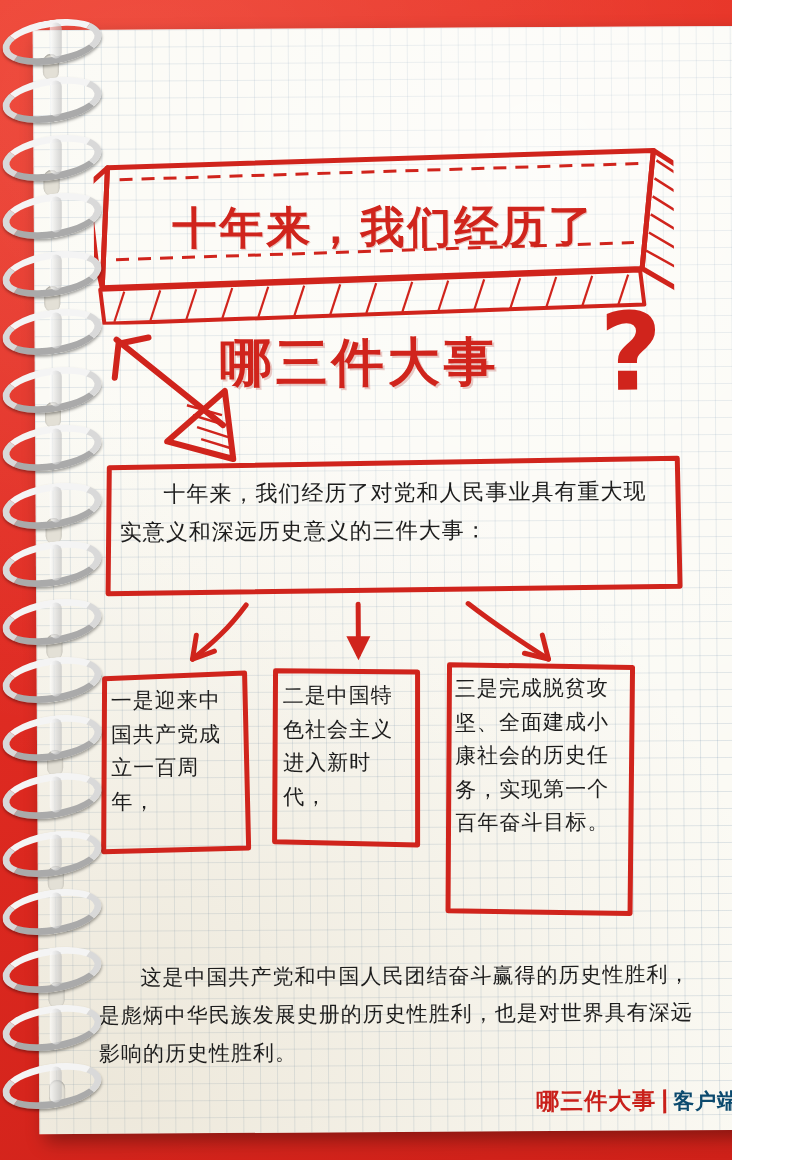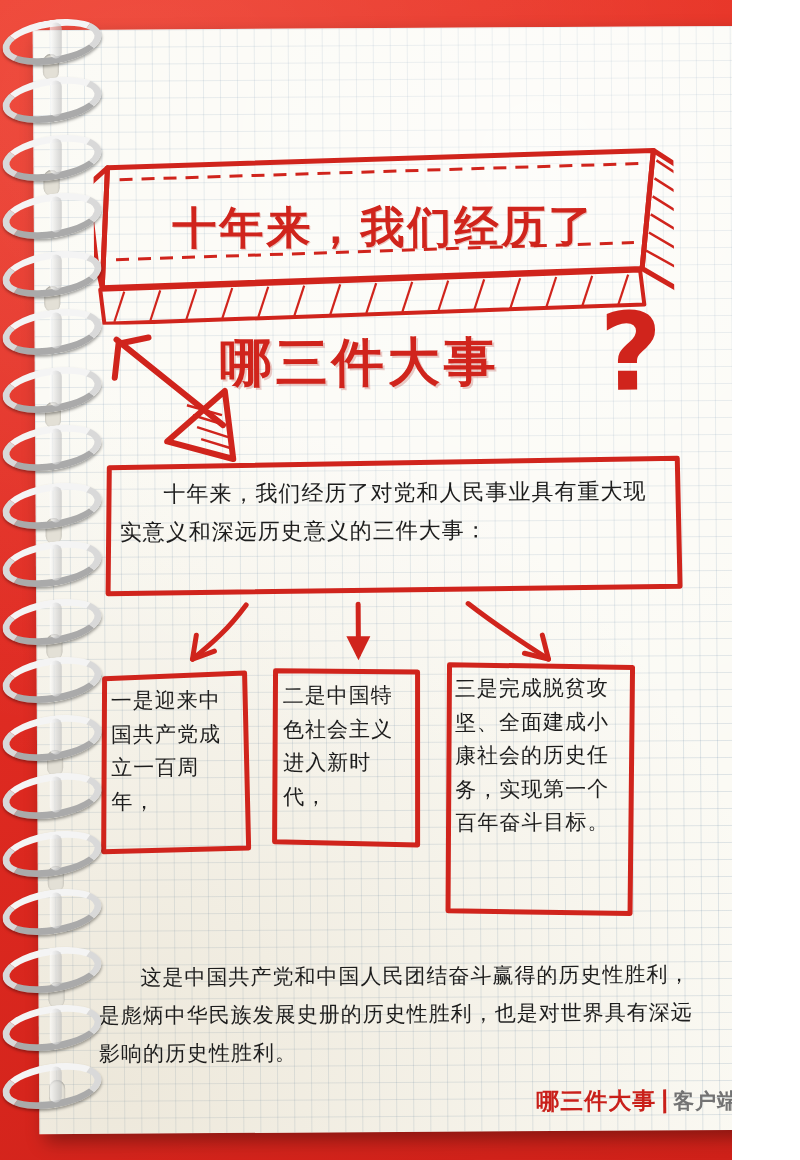--- a/index.html
+++ b/index.html
@@ -241,21 +241,21 @@
   }
   .footer .sep {
     width: 3px;
     height: 24px;
     background: #c9201a;
   }
   .footer .app {
     font-family: "DejaVu Sans", sans-serif;
     font-weight: bold;
     font-size: 21px;
-    color: #737373;
+    color: #0c4a6e;
     letter-spacing: 1px;
   }
 </style>
 </head>
 <body>
 
 <div id="poster">
 
   <div class="binding">
     <div class="ring" style="top:20px"></div>

